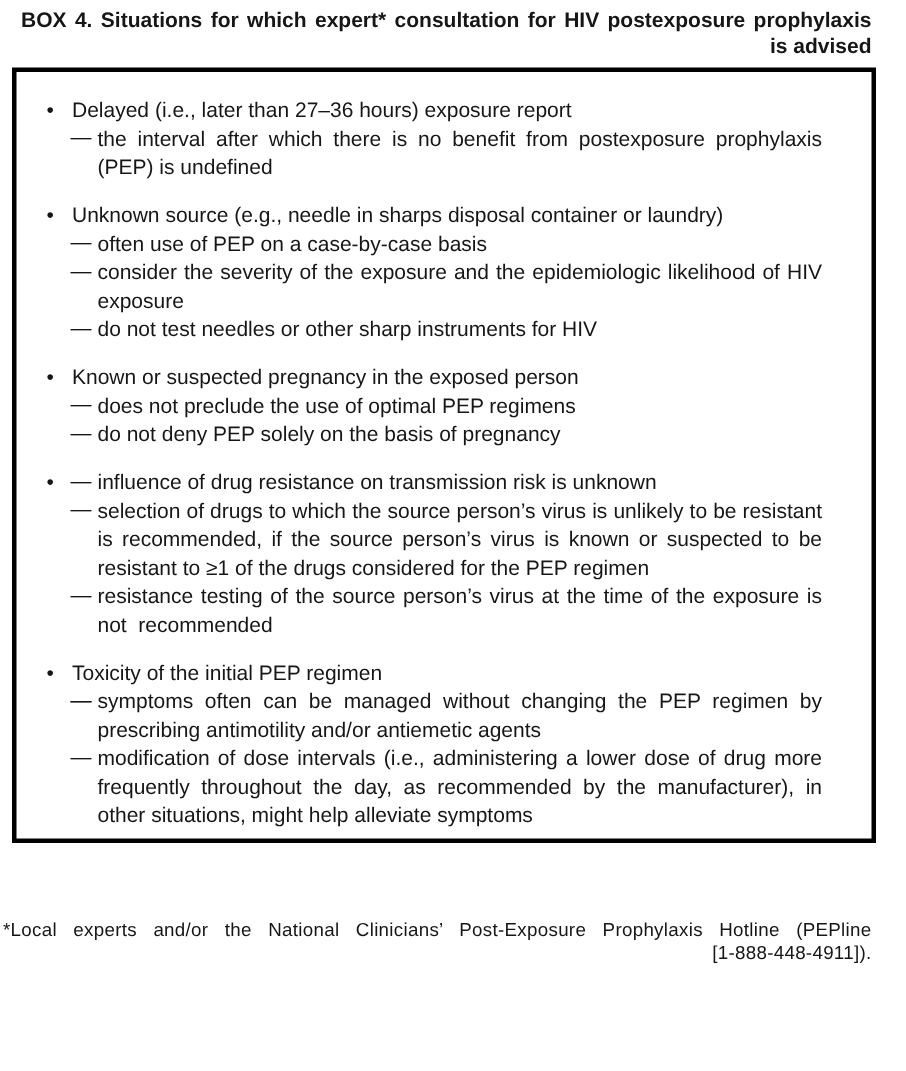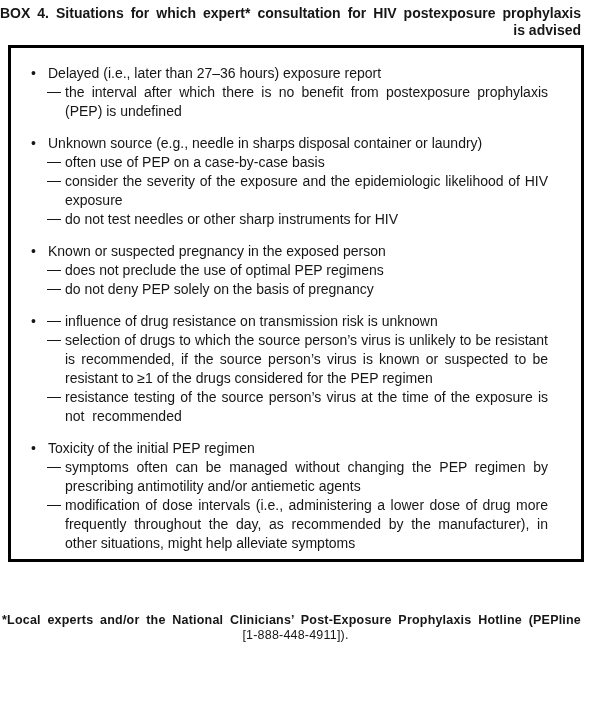--- a/index.html
+++ b/index.html
@@ -7,21 +7,21 @@
     width: 604px; height: 714px;
     background: var(--bg, #ffffff);
     color: var(--ink, #161616);
     font-family: "Liberation Sans", "DejaVu Sans", sans-serif;
     overflow: hidden;
     -webkit-font-smoothing: antialiased;
   }
   .page { padding-top: 5px; }
 
   .heading {
-    margin: 0 23px 6px 0;
+    margin: 0 23px 6px 14px;
     font-weight: bold;
     font-size: 14px;
     line-height: 17px;
   }
   .hl1 { display: block; text-align: justify; text-align-last: justify; }
   .hl2 { display: block; text-align: right; }
 
   .box {
     margin: 0 20px 0 8px;
     border: 3px solid var(--border, #000000);
@@ -36,22 +36,22 @@
   .l1 .mk { position: absolute; left: 20px; top: 0; }
   .l2 { position: relative; padding-left: 54px; text-align: justify; }
   .l2 .mk { position: absolute; left: 36px; top: -1px; }
 
   .footnote {
     margin: 51px 23px 0 2px;
     font-size: 12.5px;
     line-height: 15px;
     letter-spacing: 0.2px;
   }
-  .fn1 { display: block; text-align: justify; text-align-last: justify; font-weight: bold; }
-  .fn2 { display: block; padding-left: 8px; text-align: center; }
+  .fn1 { display: block; text-align: justify; text-align-last: justify; }
+  .fn2 { display: block; padding-left: 8px; text-align: right; }
 </style>
 </head>
 <body>
 
 <div class="page">
 
   <div class="heading">
     <span class="hl1">BOX 4. Situations for which expert* consultation for HIV postexposure prophylaxis</span>
     <span class="hl2">is advised</span>
   </div>

